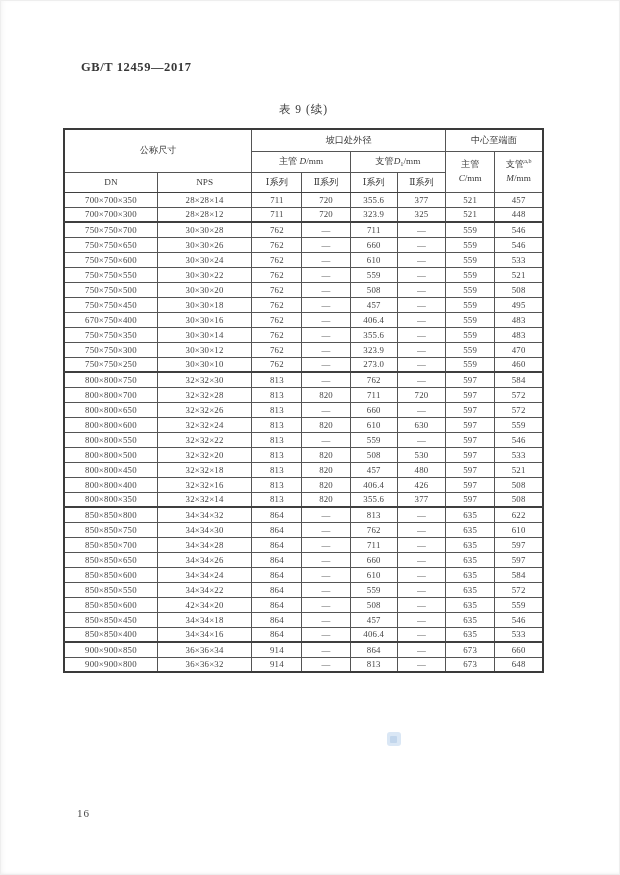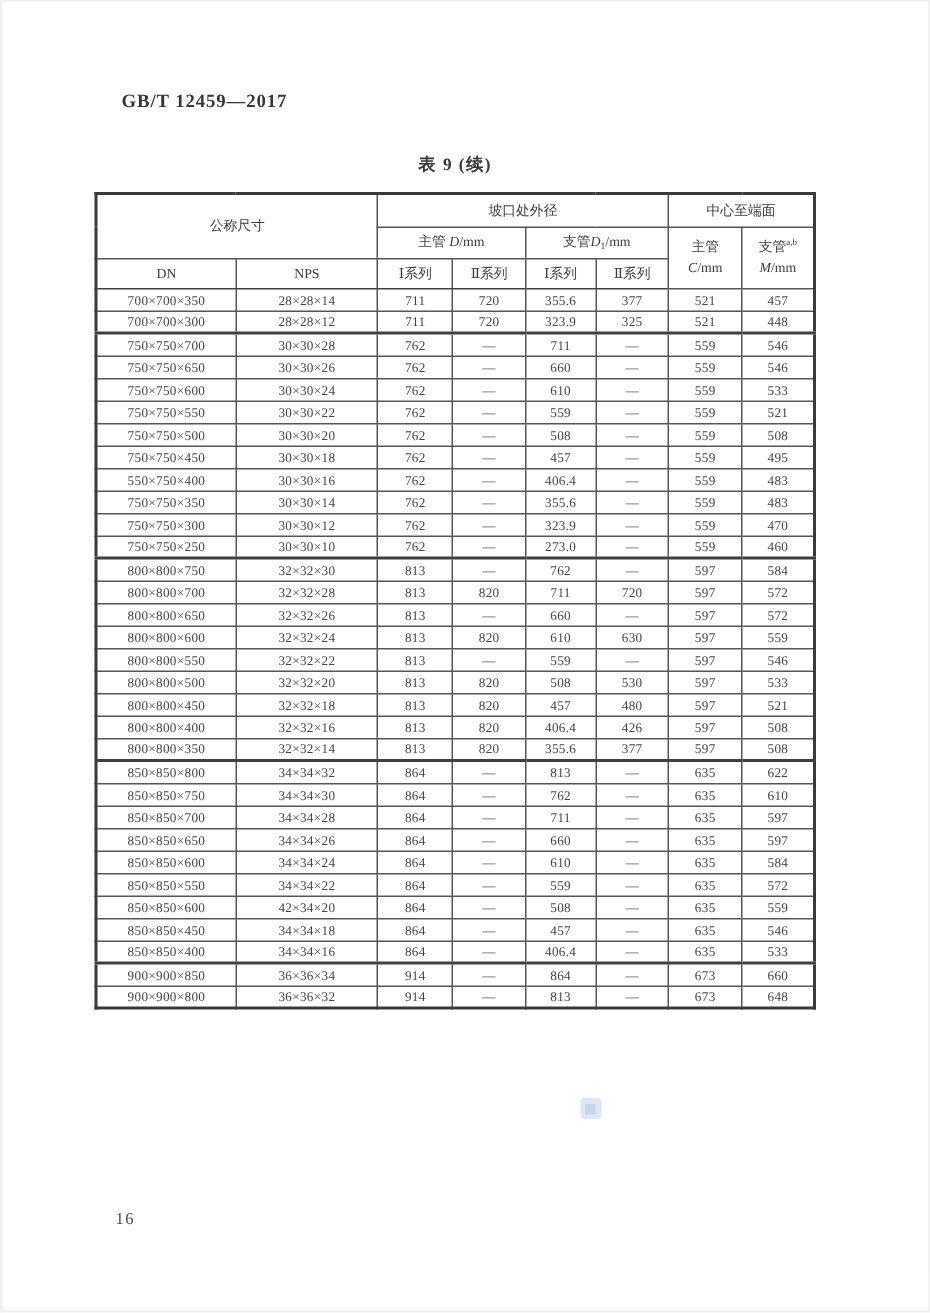--- a/index.html
+++ b/index.html
@@ -11,21 +11,21 @@
   .scan-edge{
     position:absolute;inset:0;pointer-events:none;
     box-shadow:inset 0 0 0 1px #eeeeee, inset 3px 0 4px rgba(0,0,0,0.035), inset 0 -2px 3px rgba(0,0,0,0.03);
   }
   .std-code{
     position:absolute;left:65px;top:60px;
     font-weight:bold;font-size:12.5px;letter-spacing:0.6px;color:#373737;margin-left:16px;
   }
   .tbl-title{
     position:absolute;left:63px;top:102px;width:481px;text-align:center;
-    font-weight:bold;font-size:11.5px;letter-spacing:1px;color:#383838;
+    font-weight:normal;font-size:11.5px;letter-spacing:1px;color:#383838;
   }
   table.spec{
     position:absolute;left:63px;top:128px;width:481px;
     border-collapse:collapse;table-layout:fixed;
     border:2px solid #3a3a3a;
   }
   .spec th,.spec td{
     border:1px solid #555555;
     font-weight:normal;text-align:center;vertical-align:middle;
     padding:0;overflow:hidden;white-space:nowrap;
@@ -174,21 +174,21 @@
         <td>750×750×450</td>
         <td>30×30×18</td>
         <td>762</td>
         <td>—</td>
         <td>457</td>
         <td>—</td>
         <td>559</td>
         <td>495</td>
       </tr>
       <tr>
-        <td>550×750×400</td>
+        <td>670×750×400</td>
         <td>30×30×16</td>
         <td>762</td>
         <td>—</td>
         <td>406.4</td>
         <td>—</td>
         <td>559</td>
         <td>483</td>
       </tr>
       <tr>
         <td>750×750×350</td>

